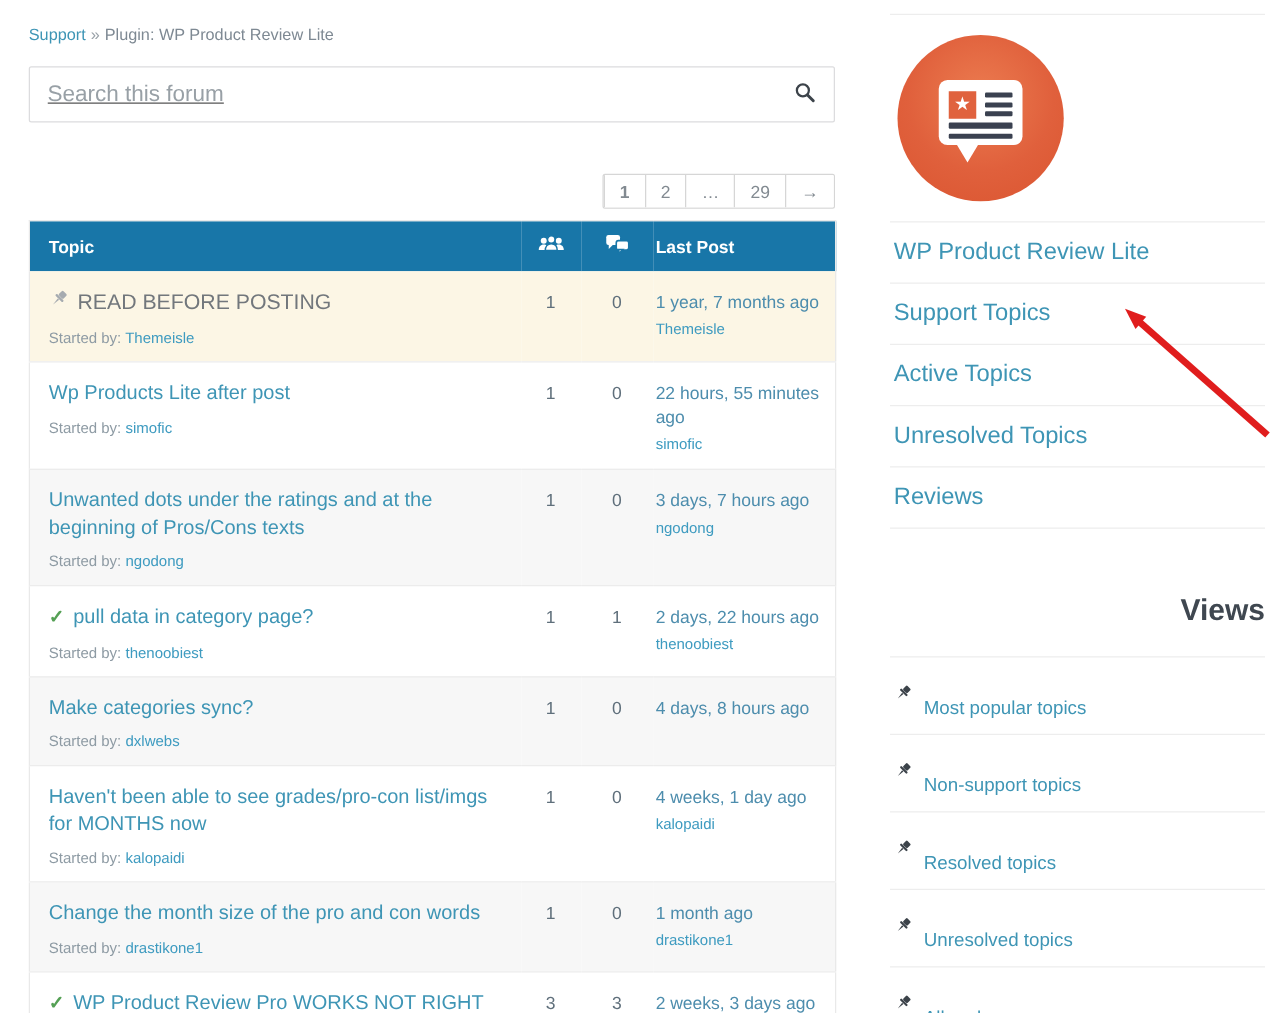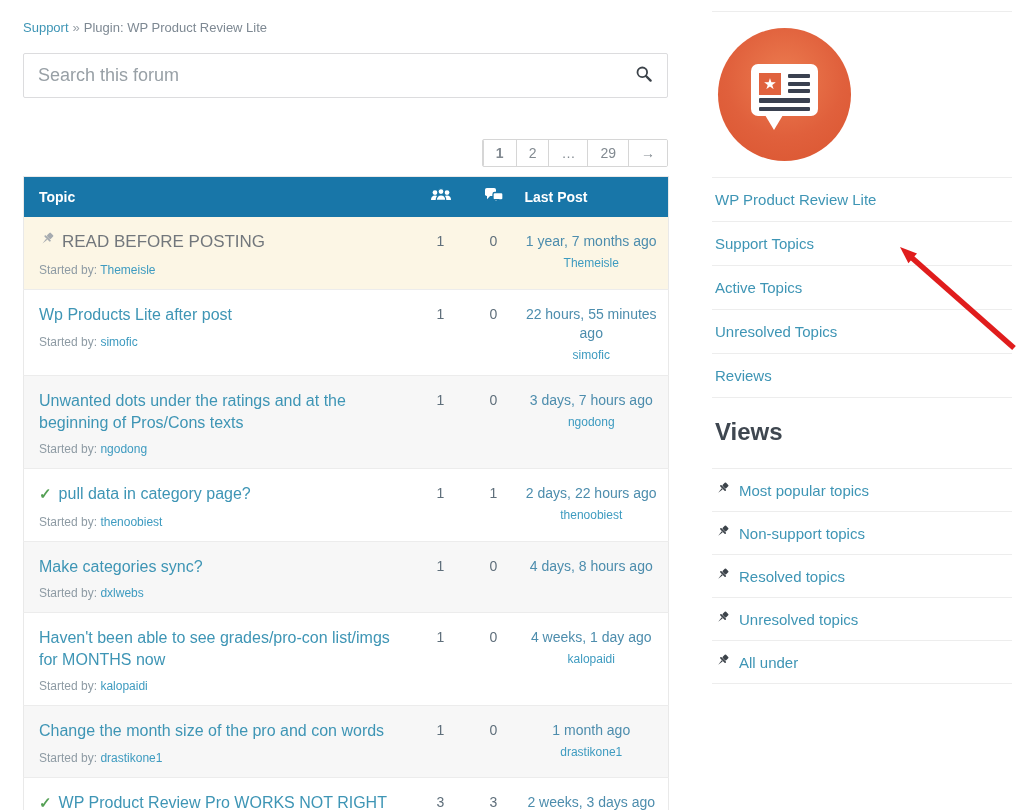--- a/index.html
+++ b/index.html
@@ -1,29 +1,29 @@
 <!DOCTYPE html>
 <html><head>
 <meta charset="utf-8">
 <style>
   * { box-sizing: border-box; margin: 0; padding: 0; }
   html,body { width:1024px; height:810px; background:#fff; overflow:hidden;
     font-family:"Liberation Sans", sans-serif; }
-  a { text-decoration:none;text-align:center; }
+  a { text-decoration:none; }
 
   .main-col { position:absolute; left:23px; top:0; width:645px; }
 
   .breadcrumb { margin-top:20px; font-size:13px; color:#7e8993; }
   .breadcrumb a { color:#3e95b5; }
   .breadcrumb .sep { margin:0 4px; color:#9aa2a9; }
 
   .searchbox { margin-top:18px; border:1px solid #dcdcde; border-radius:2px;
     height:45px; display:flex; align-items:center; padding:0 14px; background:#fff; }
   .searchbox input { flex:1; border:none; outline:none; font-size:18px; color:#555;
-    font-family:"Liberation Sans",sans-serif; background:transparent; }
+    font-family:"Liberation Sans",sans-serif; background:transparent;text-decoration:underline; }
   .searchbox input::placeholder { color:#98a0a6; opacity:1; }
   .search-btn { background:none; border:none; cursor:pointer; display:flex; padding:0; }
 
   .pagination { margin-top:41px; display:flex; justify-content:flex-end; }
   .page-links { display:flex; border:1px solid #d6d6d6; border-radius:2px; overflow:hidden; }
   .page-links a, .page-links span.pg { display:block; padding:5px 12px; font-size:14px;
     color:#828a91; border-left:1px solid #d6d6d6; background:#fff; min-width:30px; text-align:center; }
   .page-links > :first-child { border-left:none; }
   .page-links .current { background:#ececec; color:#45494d; font-weight:bold; }
 
@@ -65,29 +65,29 @@
   .star-box { position:absolute; left:8px; top:9px; width:22px; height:22px;
     background:#e0623e; color:#fff; font-size:15px; line-height:22px; text-align:center; }
   .bar { position:absolute; background:#3a4150; height:4px; border-radius:1px; }
   .b1 { left:37px; top:10px;  width:22px; }
   .b2 { left:37px; top:17.5px; width:22px; }
   .b3 { left:37px; top:25px;  width:22px; }
   .b4 { left:8px;  top:34px;  width:51px; height:4.5px; }
   .b5 { left:8px;  top:42.5px; width:51px; height:4.5px; }
 
   ul.sb-links { list-style:none; }
-  ul.sb-links li { border-bottom:1px solid #ededed; padding:13px 0 13px 3px; font-size:15px; }
+  ul.sb-links li { border-bottom:1px solid #ededed; padding:13px 0 13px 3px; font-size:19px; }
   ul.sb-links li a { color:#3e95b5; }
 
-  .views-title { margin-top:20px; padding:0 0 22px 3px; border-bottom:1px solid #ededed;
-    font-size:24px; font-weight:bold; color:#3f4750; }
+  .views-title { margin-top:52px; padding:0 0 22px 3px; border-bottom:1px solid #ededed;
+    font-size:24px; font-weight:bold; color:#3f4750;text-align:right; }
   ul.views { list-style:none; }
   ul.views li { border-bottom:1px solid #ededed; padding:12px 0 12px 3px; font-size:15px;
     display:flex; align-items:center; gap:9px; }
-  ul.views li a { color:#3e95b5; }
+  ul.views li a { color:#3e95b5;margin-top:20px; }
   .pin { flex:0 0 auto; }
 
   .annot-arrow { position:absolute; left:888px; top:236px; pointer-events:none; z-index:5; }
 </style>
 </head>
 <body>
 
 <div class="main-col">
 
   <div class="breadcrumb">

